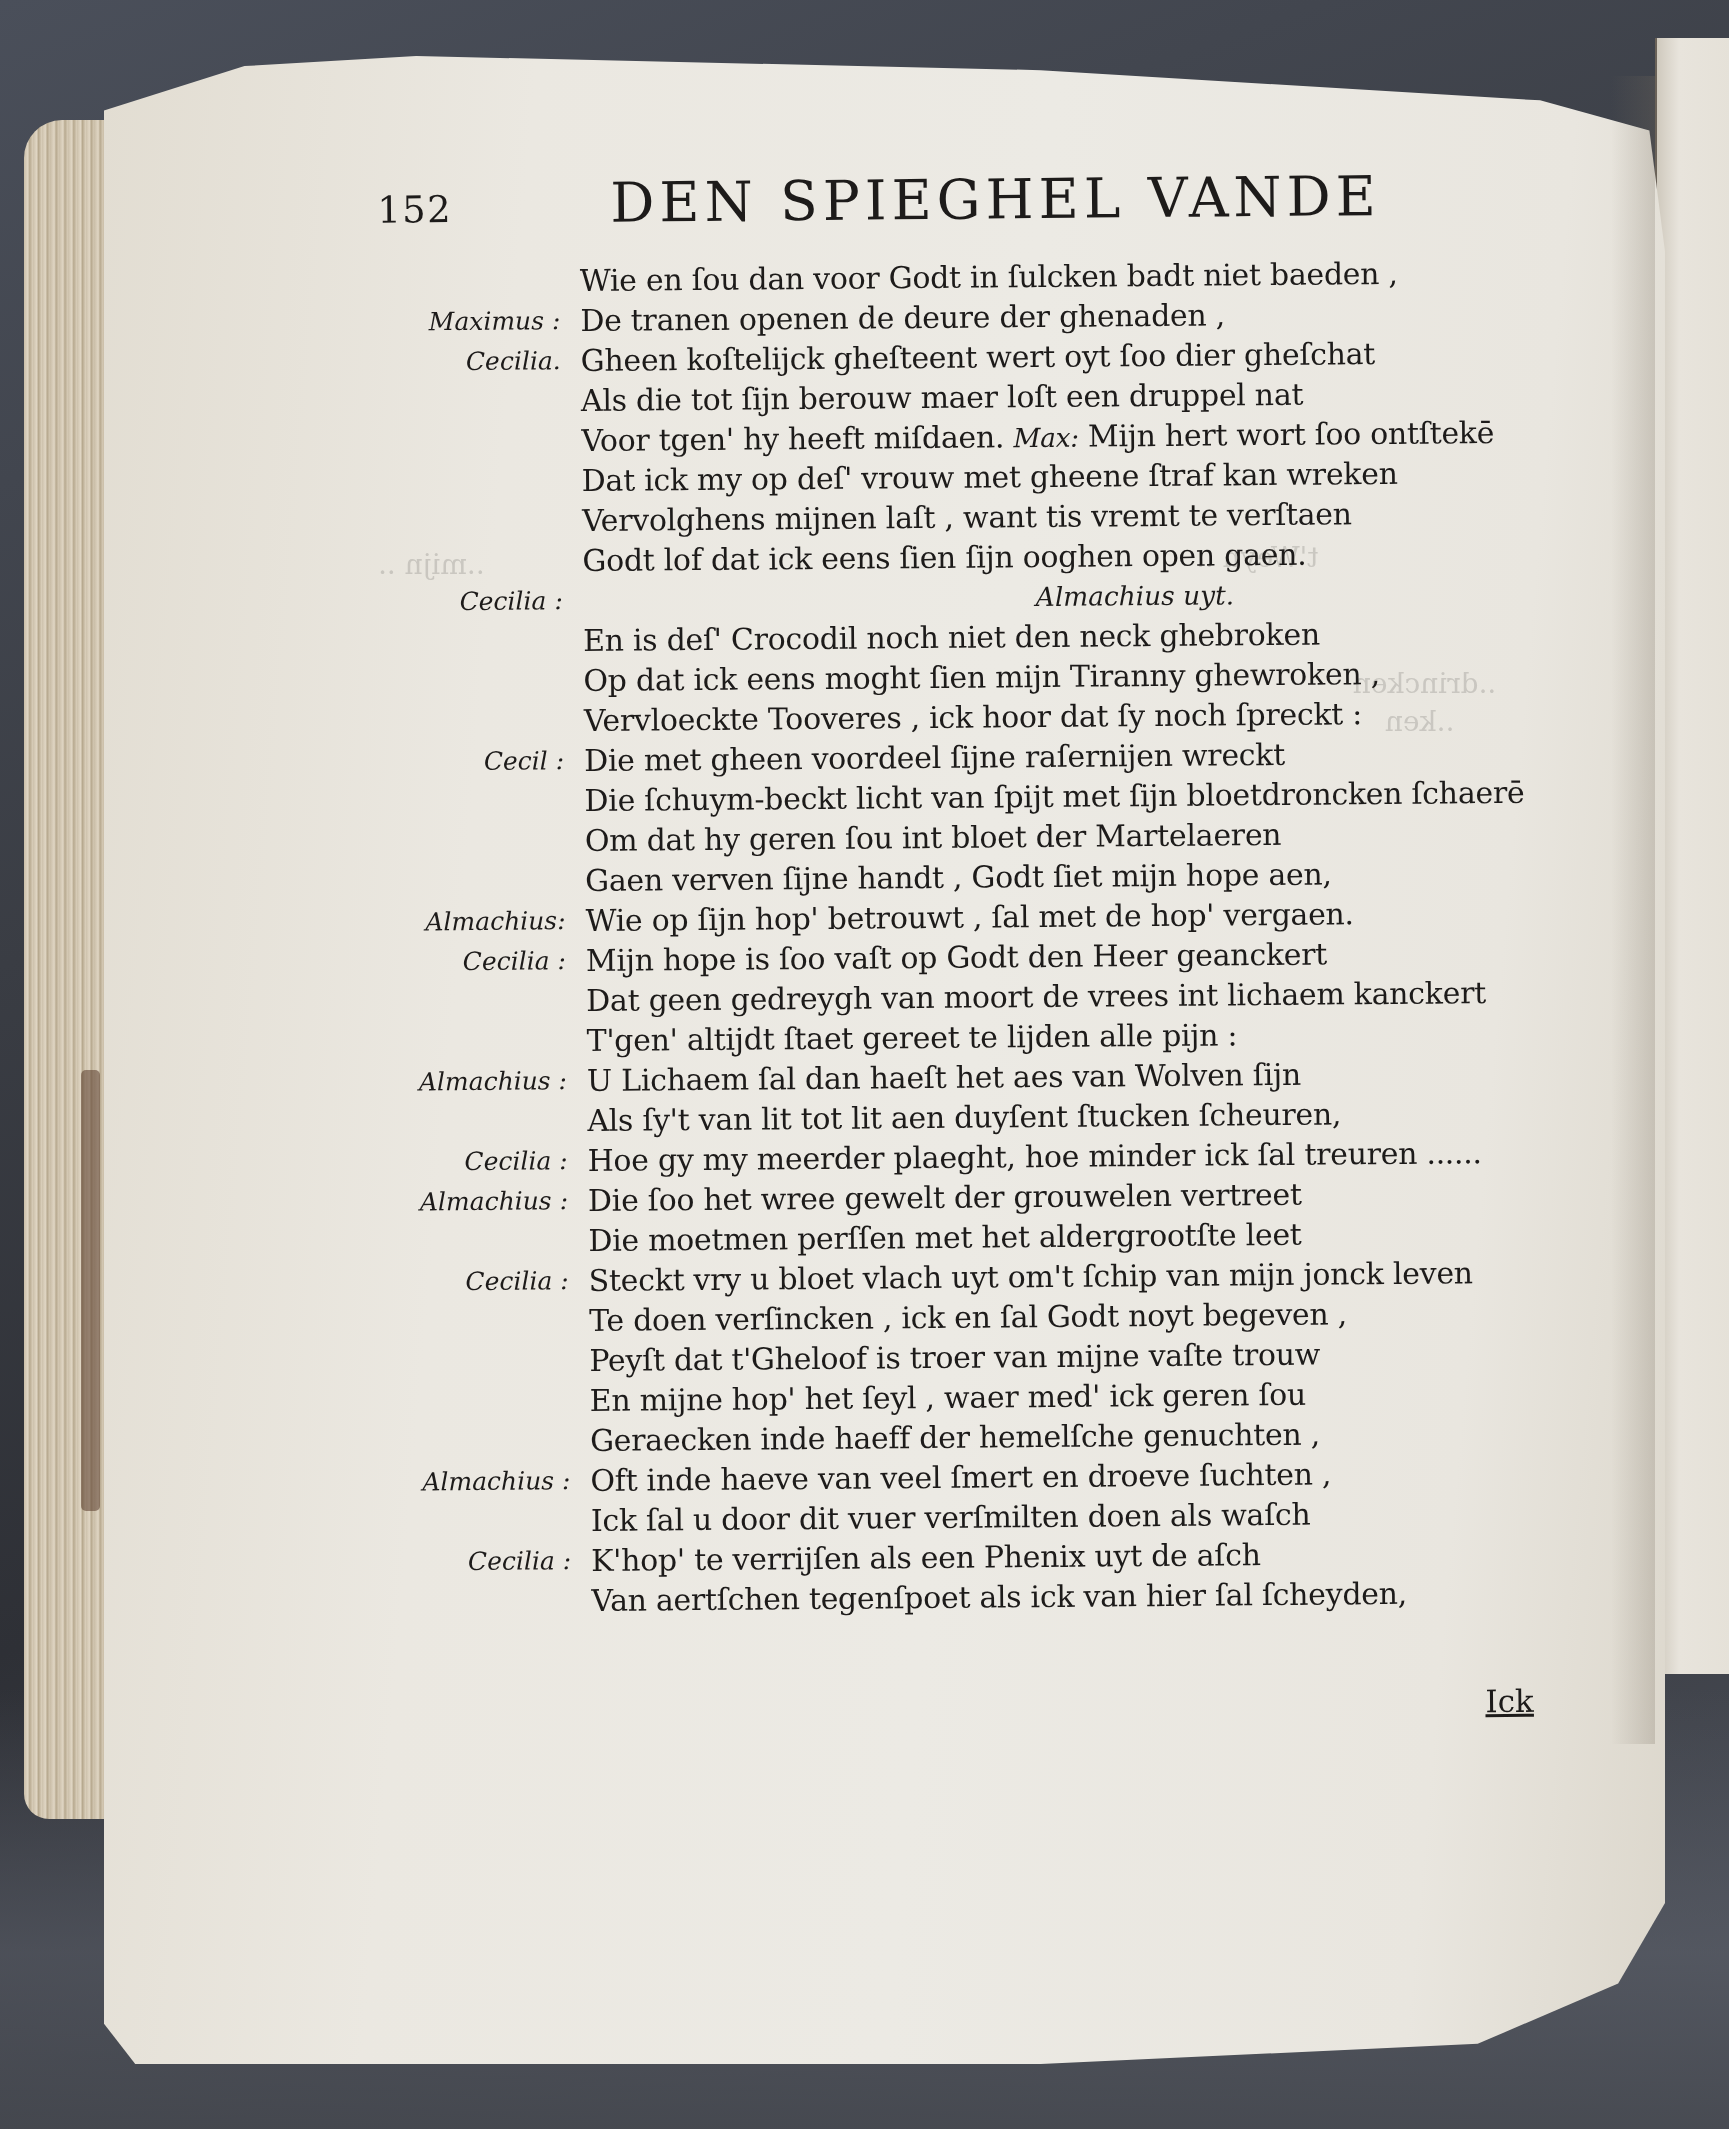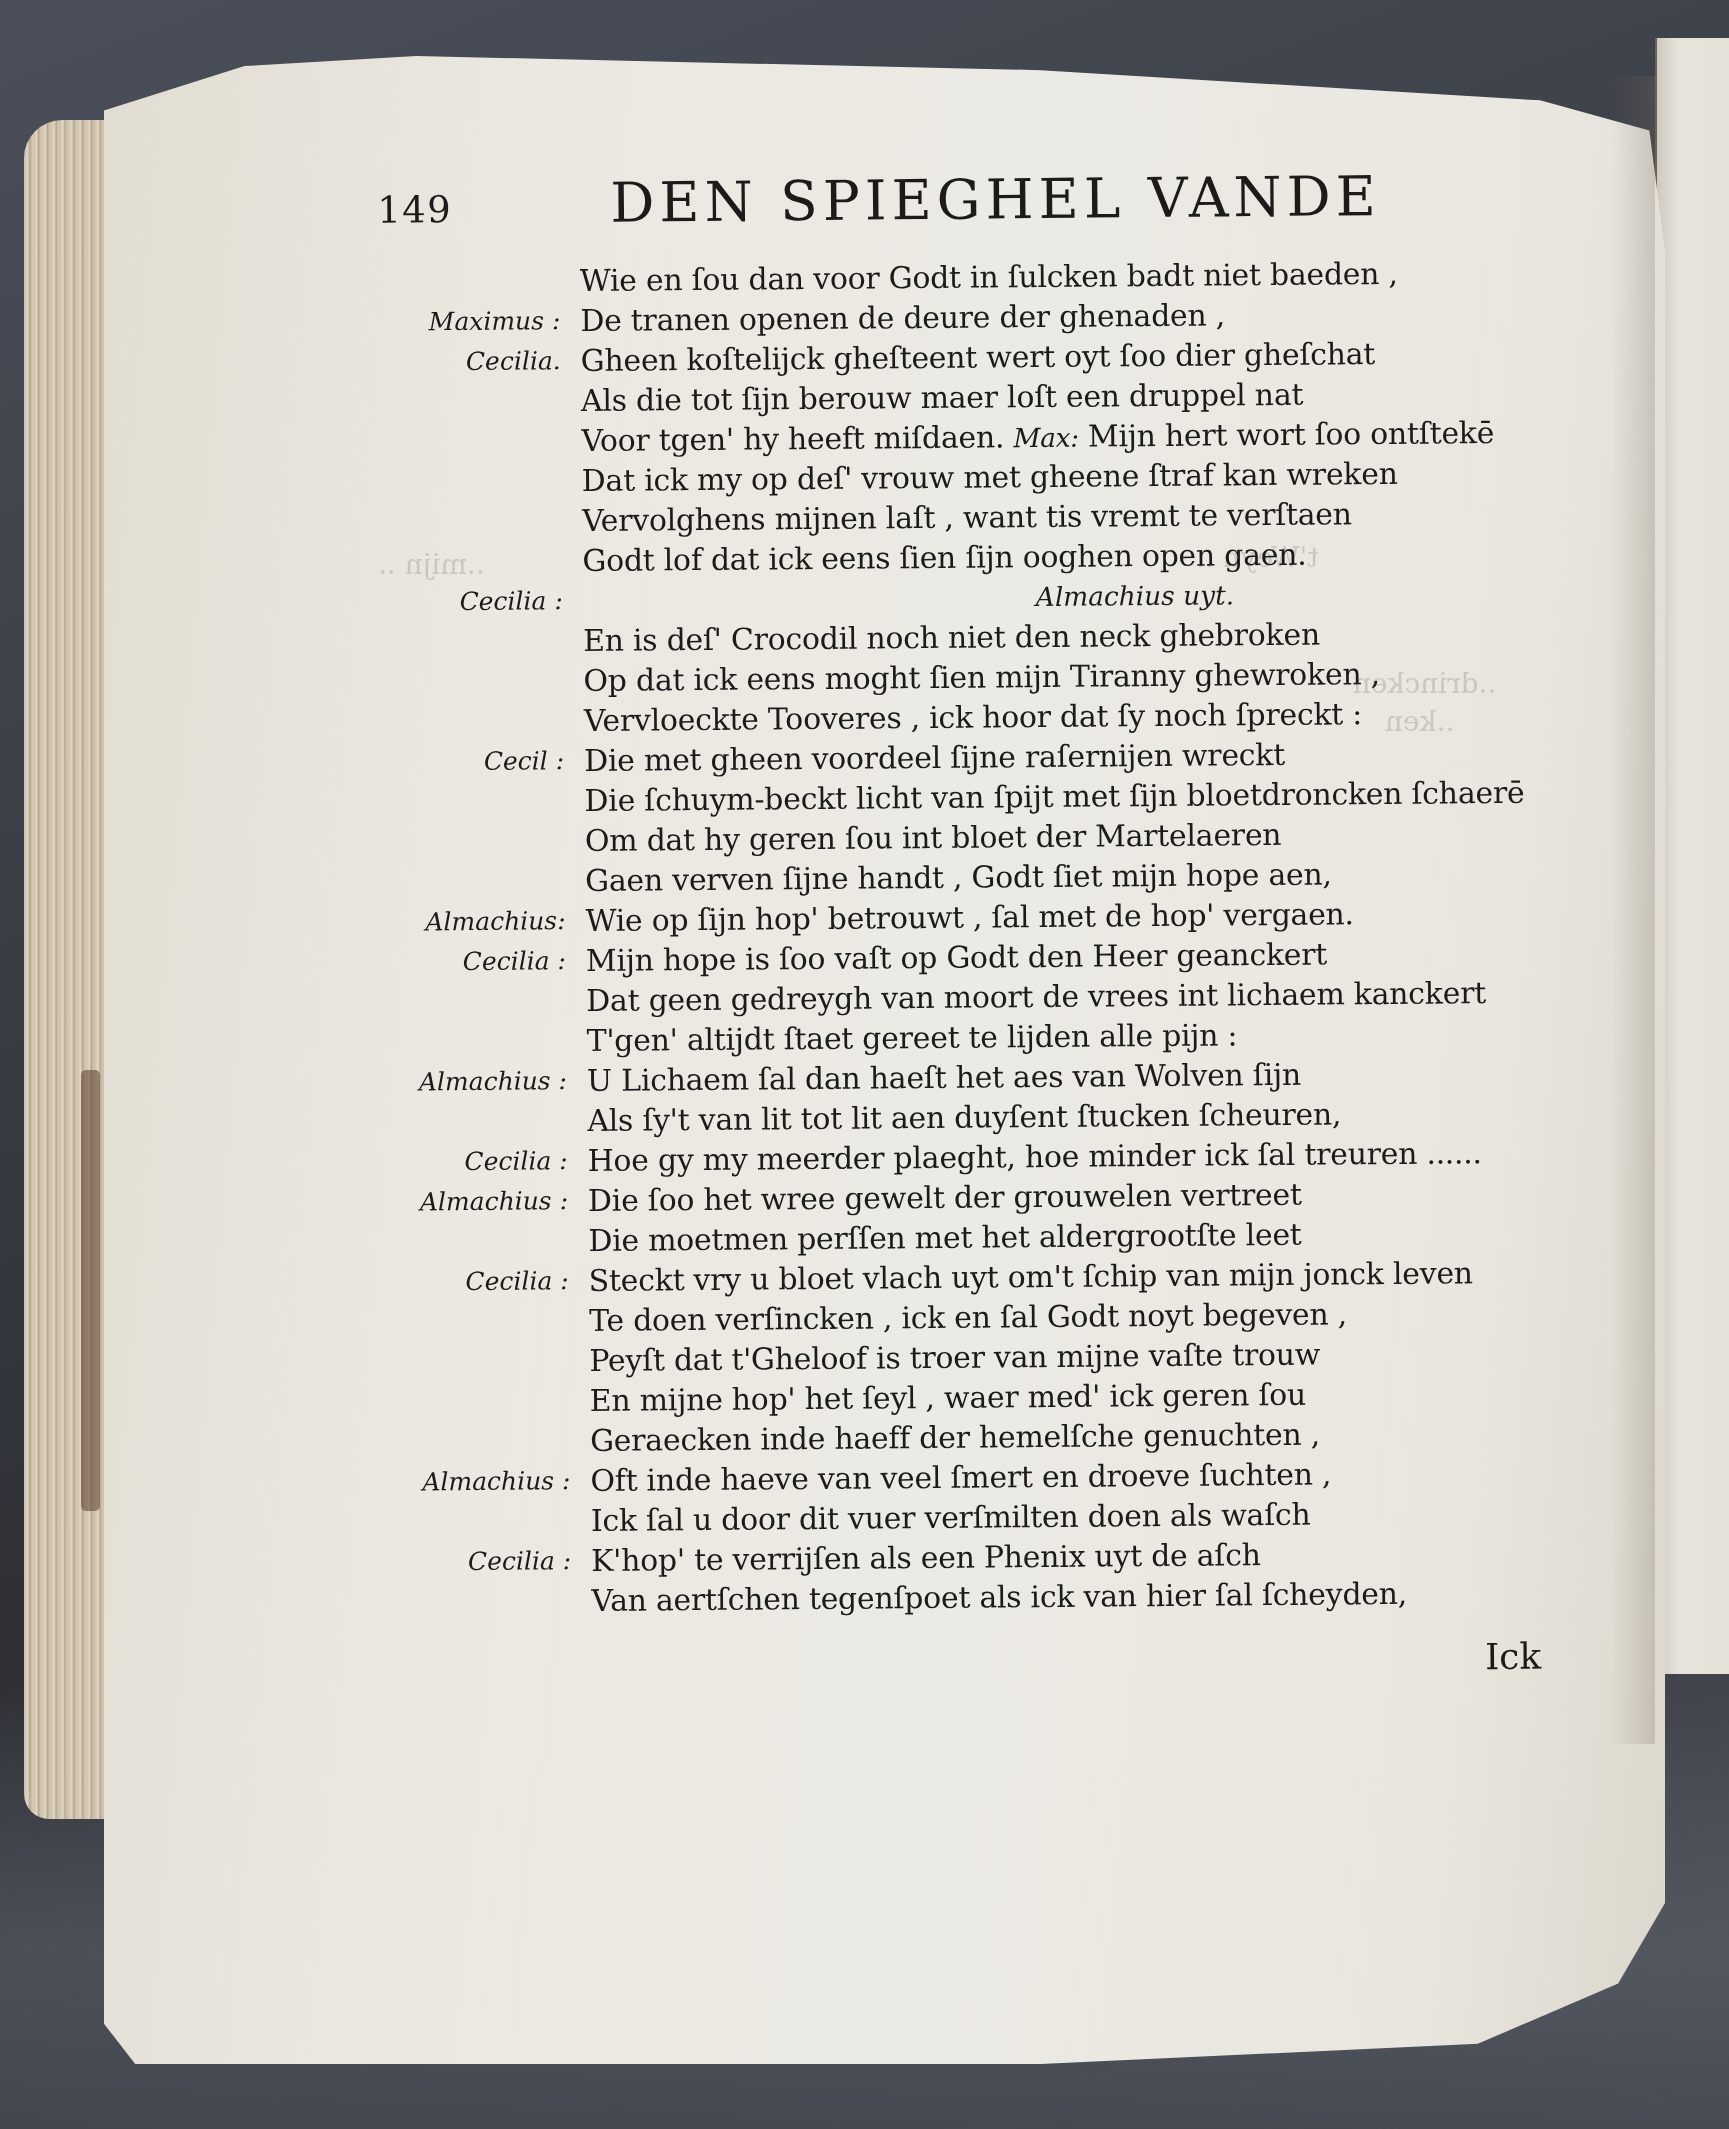--- a/index.html
+++ b/index.html
@@ -58,22 +58,23 @@
     position: absolute; right: 1027px; top: 0;
     font-style: italic; font-size: 25px; text-align: right; white-space: nowrap;
   }
   .verse { position: absolute; left: 227px; top: 0; letter-spacing: -0.3px; }
   .verse .inline-speaker { font-style: italic; font-size: 26.4px; text-align: right; }
   .stage {
     position: absolute; left: 680px; top: 0;
     font-style: italic; font-size: 26.4px;
   }
   .catchword {
-    position: absolute; left: 1120px; top: 1476px;
-    font-size: 36px;
+    position: absolute; left: 1120px; top: 1523px;
+    font-size: 31px;
+    text-decoration: underline;
   }
   .bleed {
     position: absolute; color: #8f8d88; opacity: 0.35;
     font-size: 28px; transform: scaleX(-1); white-space: nowrap;
   }
 </style>
 </head>
 <body>
 
 <div class="cloth-shade"></div>
@@ -84,21 +85,21 @@
 <div class="page"></div>
 <div class="gutter-shadow"></div>
 
 <div class="bleed" style="left:378px; top:548px;">..mijn ..</div>
 <div class="bleed" style="left:1196px; top:541px;">t'Weyn ..</div>
 <div class="bleed" style="left:1353px; top:667px;">..drincken</div>
 <div class="bleed" style="left:1385px; top:705px;">..ken</div>
 
 <div class="text-block">
   <div class="running-head">
-    <span class="page-number">149</span>
+    <span class="page-number">152</span>
     <span class="head-title">DEN SPIEGHEL VANDE</span>
   </div>
 
   <div class="lines">
     <div class="line">
         <span class="speaker"></span>
         <span class="verse">Wie en ſou dan voor Godt in ſulcken badt niet baeden ,</span>
       </div>
     <div class="line">
         <span class="speaker">Maximus :</span>

